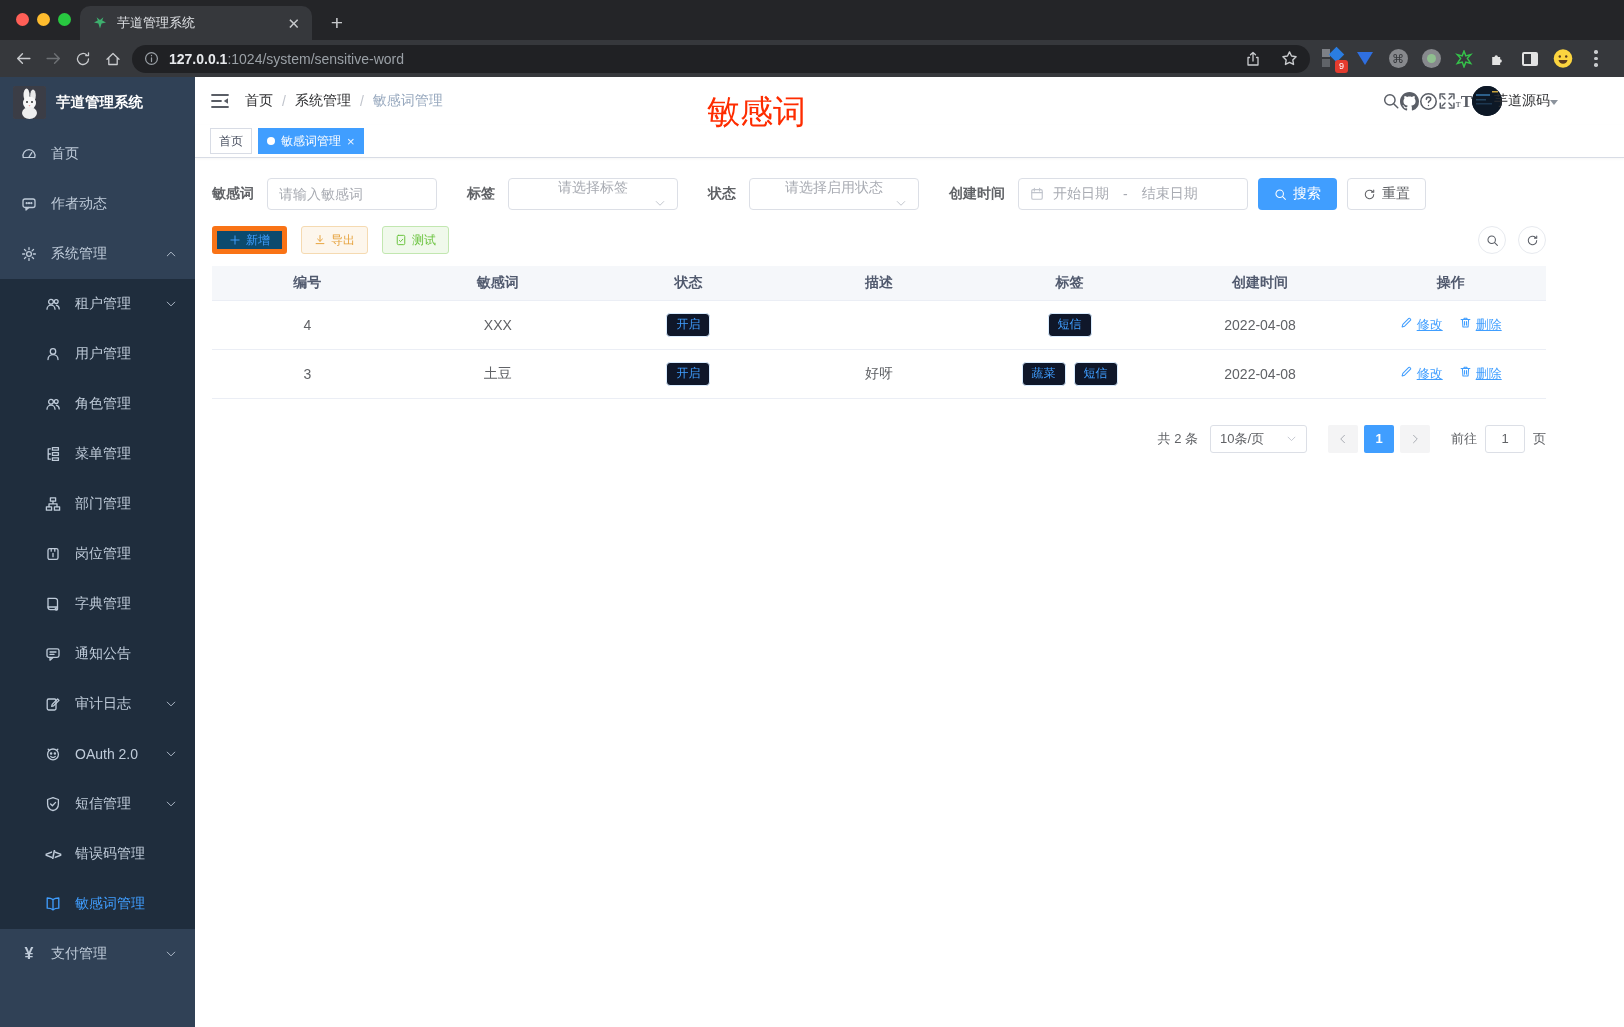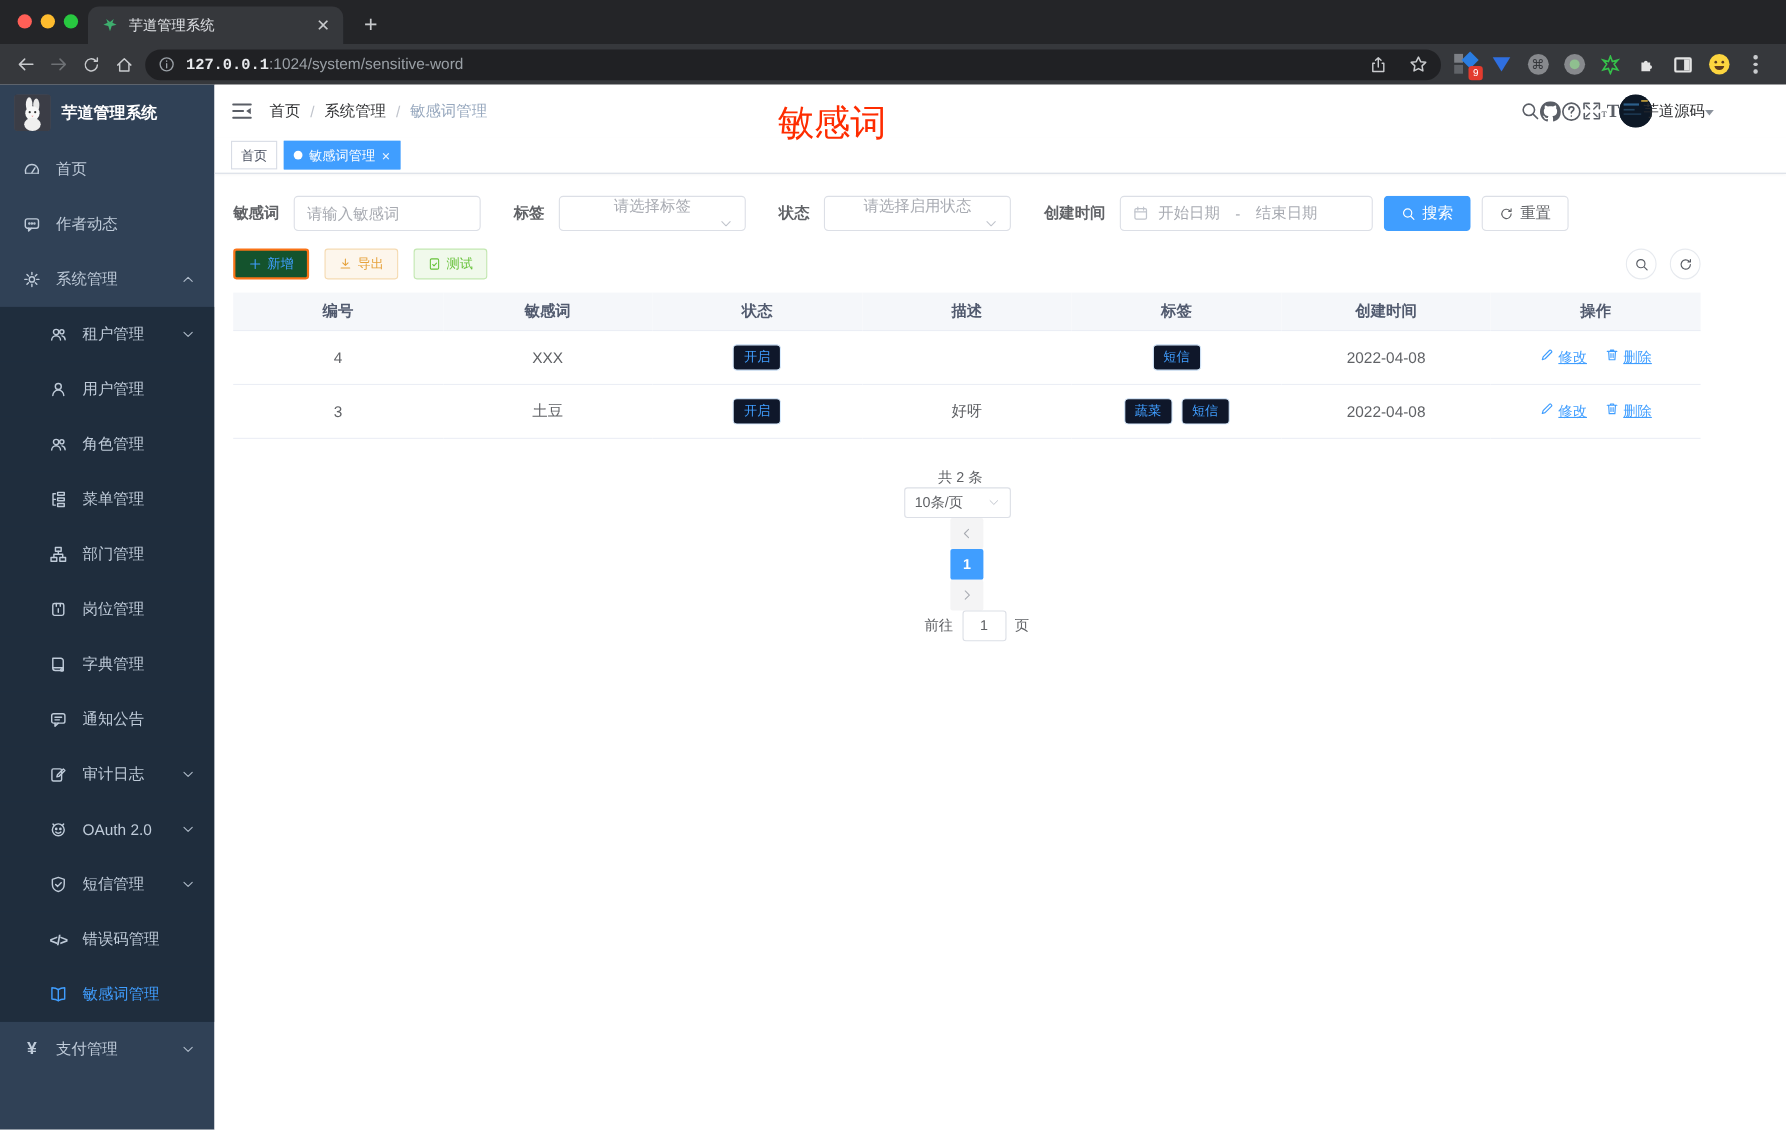--- a/index.html
+++ b/index.html
@@ -17,21 +17,21 @@
   .chrome-tab-title { white-space:nowrap; overflow:hidden; flex:1; }
   .chrome-tab-close { color:#c7c9cc; font-size:15px; line-height:1; cursor:pointer; }
   .newtab-btn { width:30px; height:30px; margin:0 0 2px 10px; color:#c7c9cc; font-size:21px; display:flex; align-items:center; justify-content:center; border-radius:50%; cursor:pointer; }
 
   .browser-toolbar { height:37px; background:#36383c; display:flex; align-items:center; padding:0 8px; }
   .nav-btn { width:30px; height:30px; display:flex; align-items:center; justify-content:center; color:#c9cbce; cursor:pointer; }
   .nav-btn.disabled { color:#6e7175; }
   .url-pill { width:1178px; height:28px; background:#202124; border-radius:14px; display:flex; align-items:center; padding:0 6px 0 12px; margin-left:4px; font-size:14px; }
   .url-info { color:#9aa0a6; margin-right:10px; }
   .url-text { color:#9aa0a6; white-space:nowrap; overflow:hidden; }
-  .url-text b { color:#e8eaed; font-weight:700;font-family:Liberation Mono, monospace; }
+  .url-text b { color:#e8eaed; font-weight:700; }
   .pill-right { margin-left:auto; display:flex; align-items:center; gap:6px; color:#c9cbce; }
   .ext-area { display:flex; align-items:center; gap:13px; margin-left:12px; }
   .ext { position:relative; width:20px; height:20px; display:flex; align-items:center; justify-content:center; cursor:pointer; }
   .ext-badge { position:absolute; right:-6px; bottom:-4px; background:#e33b2e; color:#fff; font-size:9px; min-width:13px; height:13px; border-radius:3px; display:flex; align-items:center; justify-content:center; padding:0 2px; }
   .mini-sq { position:absolute; left:0; width:8px; height:8px; background:#7d8086; }
   .diamond { position:absolute; right:0; top:0; width:11px; height:11px; background:#2a7de1; transform:rotate(45deg); }
   .gem { width:0; height:0; border-left:8px solid transparent; border-right:8px solid transparent; border-top:13px solid #2f6fe0; }
   .gray-circle { width:19px; height:19px; border-radius:50%; background:#87898d; display:flex; align-items:center; justify-content:center; color:#36383c; font-size:12px; }
   .green-dot { width:9px; height:9px; border-radius:50%; background:#8fbf8f; }
   .side-panel { width:16px; height:14px; border:2px solid #e3e3e3; border-radius:2px; position:relative; }
@@ -92,33 +92,33 @@
   .w-input { width:170px; } .w-select { width:170px; margin-right:30px;flex-direction:column; } .w-date { width:230px; }
   .gap30 { margin-right:30px; }
   .date-ic { color:#c0c4cc; margin-right:9px; flex-shrink:0; }
   .date-sep { margin:0 14px; color:#a8abb2; }
   .btn { height:32px; border-radius:4px; font-size:14px; display:inline-flex; align-items:center; justify-content:center; gap:6px; padding:0 15px; border:1px solid transparent; cursor:pointer; white-space:nowrap; font-family:inherit; }
   .btn-primary { background:#409eff; color:#fff; margin-left:10px; }
   .btn-default { background:#fff; border-color:#dcdfe6; color:#606266; margin-left:10px; }
 
   .actions-row { display:flex; align-items:center; margin-bottom:12px; }
   .btn-sm { height:28px; font-size:12px; padding:0 12px; border-radius:3px; gap:5px; margin-right:14px; }
-  .btn-plain-primary { background:#14532d; border:2px solid #f97316; color:#409eff; }
+  .btn-plain-primary { background:#0c4a6e; border:5px solid #f97316; color:#409eff; }
   .btn-plain-warning { background:#fdf6ec; border:1px solid #f5dab1; color:#e6a23c; }
   .btn-plain-success { background:#f0f9eb; border:1px solid #c2e7b0; color:#67c23a; }
   .right-circles { margin-left:auto; display:flex; gap:12px; }
   .circle-btn { width:28px; height:28px; border-radius:50%; border:1px solid #e7eaef; color:#5a5e66; display:flex; align-items:center; justify-content:center; background:#fff; cursor:pointer; }
 
   table.grid { width:100%; border-collapse:collapse; table-layout:fixed; font-size:14px; color:#606266; }
   .grid th { background:#f5f7fa; height:34px; font-size:14px; color:#515a6e; font-weight:700; text-align:center; border-bottom:1px solid #ebeef5; }
   .grid td { height:49px; text-align:center; border-bottom:1px solid #ebeef5; }
   .tag { display:inline-flex; align-items:center; height:24px; padding:0 9px; background:#0f172a; border:1px solid #d9ecff; border-radius:4px; color:#409eff; font-size:12px; margin:0 4px; }
   .op-link { color:#409eff; font-size:13px; display:inline-flex; align-items:flex-start; gap:4px; margin:0 8px; cursor:pointer;text-decoration:underline; }
 
-  .pagination { display:flex; align-items:center; justify-content:flex-end; margin-top:26px; font-size:13px; color:#606266;flex-direction:column; }
+  .pagination { display:flex; align-items:center; justify-content:flex-end; margin-top:26px; font-size:13px; color:#606266; }
   .total-text { margin-right:12px; font-weight:400; }
   .size-select { width:97px; height:28px; border:1px solid #dcdfe6; border-radius:3px; display:flex; align-items:center; padding:0 9px; color:#606266; font-size:13px; margin-right:18px; cursor:pointer; background:#fff; }
   .pg-btn { min-width:30px; height:28px; background:#f4f4f5; border-radius:2px; display:flex; align-items:center; justify-content:center; color:#a8abb2; margin:0 3px; cursor:pointer; }
   .pg-current { min-width:30px; height:28px; background:#409eff; border-radius:2px; display:flex; align-items:center; justify-content:center; color:#fff; font-weight:700; margin:0 3px; cursor:pointer; }
   .goto { display:flex; align-items:center; gap:8px; margin-left:18px; }
   .goto-input { width:40px; height:28px; border:1px solid #dcdfe6; border-radius:3px; text-align:center; font-size:13px; color:#606266; outline:none; font-family:inherit; }
 </style>
 </head>
 <body>
 

